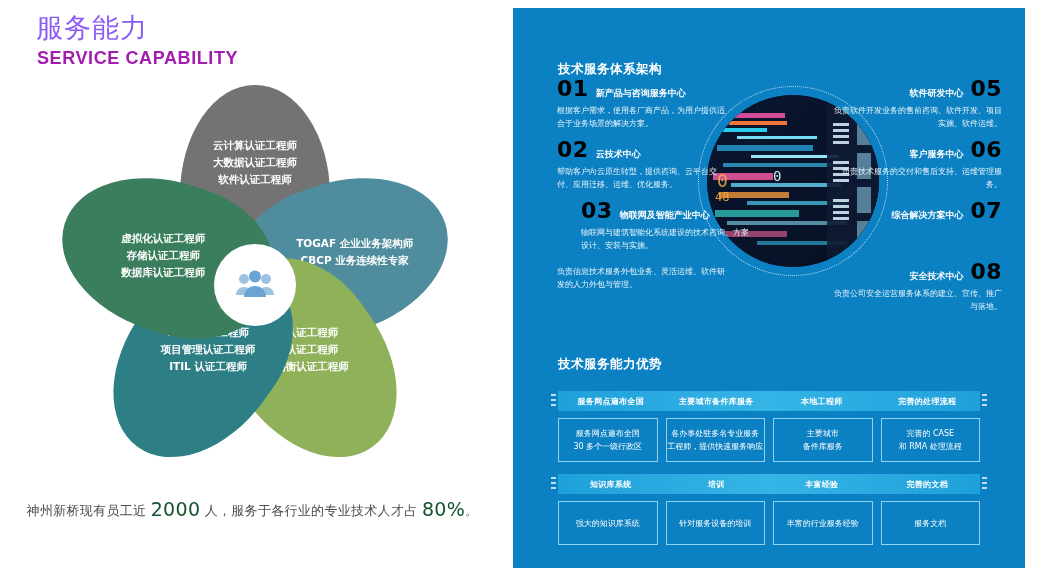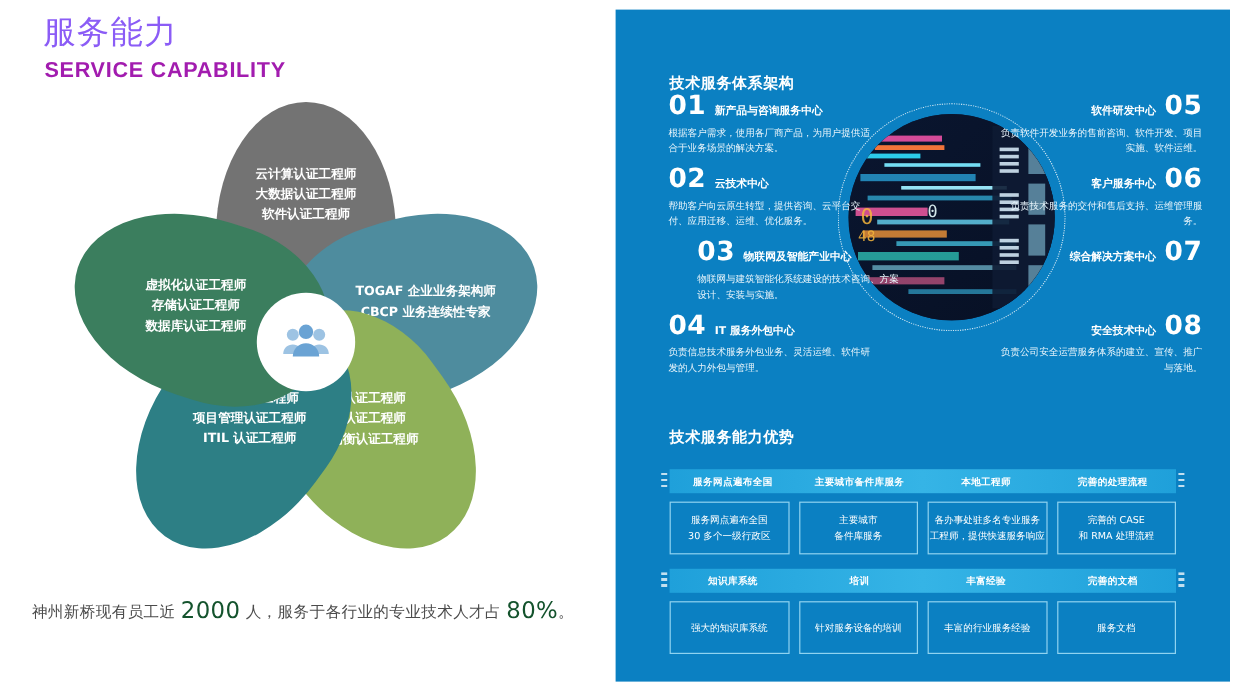--- a/index.html
+++ b/index.html
@@ -75,21 +75,21 @@
     position:absolute;color:#fff;font-weight:bold;font-size:12.5px;letter-spacing:.5px;
     font-family:"DejaVu Sans","Liberation Sans",sans-serif;
   }
   #archTitle{left:45px;top:25px;margin-top:28px;}
   #advTitle{left:45px;top:348px;}
 
   
   .item{position:absolute;width:175px;}
   .item .hdr{display:flex;align-items:baseline;gap:7px;white-space:nowrap;}
   .item .num{
-    font-size:22px;font-weight:bold;color:#ffffff;line-height:1;
+    font-size:22px;font-weight:bold;color:#000000;line-height:1;
     letter-spacing:.5px;font-family:"DejaVu Sans","Liberation Sans",sans-serif;
   }
   .item .nm{
     font-size:9px;font-weight:bold;color:#fff;
     font-family:"DejaVu Sans","Liberation Sans",sans-serif;
   }
   .item .dsc{
     margin-top:4px;font-size:8px;line-height:13px;color:#e8f4fb;
     font-family:"DejaVu Sans","Liberation Sans",sans-serif;
   }
@@ -290,24 +290,20 @@
       <div class="dsc">帮助客户向云原生转型，提供咨询、云平台交付、应用迁移、运维、优化服务。</div>
     </div>
     <div class="item L3">
       <div class="hdr">
         <span class="num">03</span>
         <span class="nm">物联网及智能产业中心</span>
       </div>
       <div class="dsc">物联网与建筑智能化系统建设的技术咨询、方案设计、安装与实施。</div>
     </div>
     <div class="item L4">
-      <div class="hdr">
-        <span class="num">04</span>
-        <span class="nm">IT 服务外包中心</span>
-      </div>
       <div class="dsc">负责信息技术服务外包业务、灵活运维、软件研发的人力外包与管理。</div>
     </div>
 
     <div class="item right R1">
       <div class="hdr">
         <span class="nm">软件研发中心</span>
         <span class="num">05</span>
       </div>
       <div class="dsc">负责软件开发业务的售前咨询、软件开发、项目实施、软件运维。</div>
     </div>
@@ -338,26 +334,26 @@
         <div class="hc">主要城市备件库服务</div>
         <div class="hc">本地工程师</div>
         <div class="hc">完善的处理流程</div>
       </div>
       <div class="cells">
         <div class="cell">
           <span>服务网点遍布全国</span>
           <span>30 多个一级行政区</span>
         </div>
         <div class="cell">
+          <span>各办事处驻多名专业服务</span>
+          <span>工程师，提供快速服务响应</span>
+        </div>
+        <div class="cell">
           <span>主要城市</span>
           <span>备件库服务</span>
-        </div>
-        <div class="cell">
-          <span>各办事处驻多名专业服务</span>
-          <span>工程师，提供快速服务响应</span>
         </div>
         <div class="cell">
           <span>完善的 CASE</span>
           <span>和 RMA 处理流程</span>
         </div>
       </div>
     </div>
 
     <div class="tbl t2">
       <div class="hdrbar">

